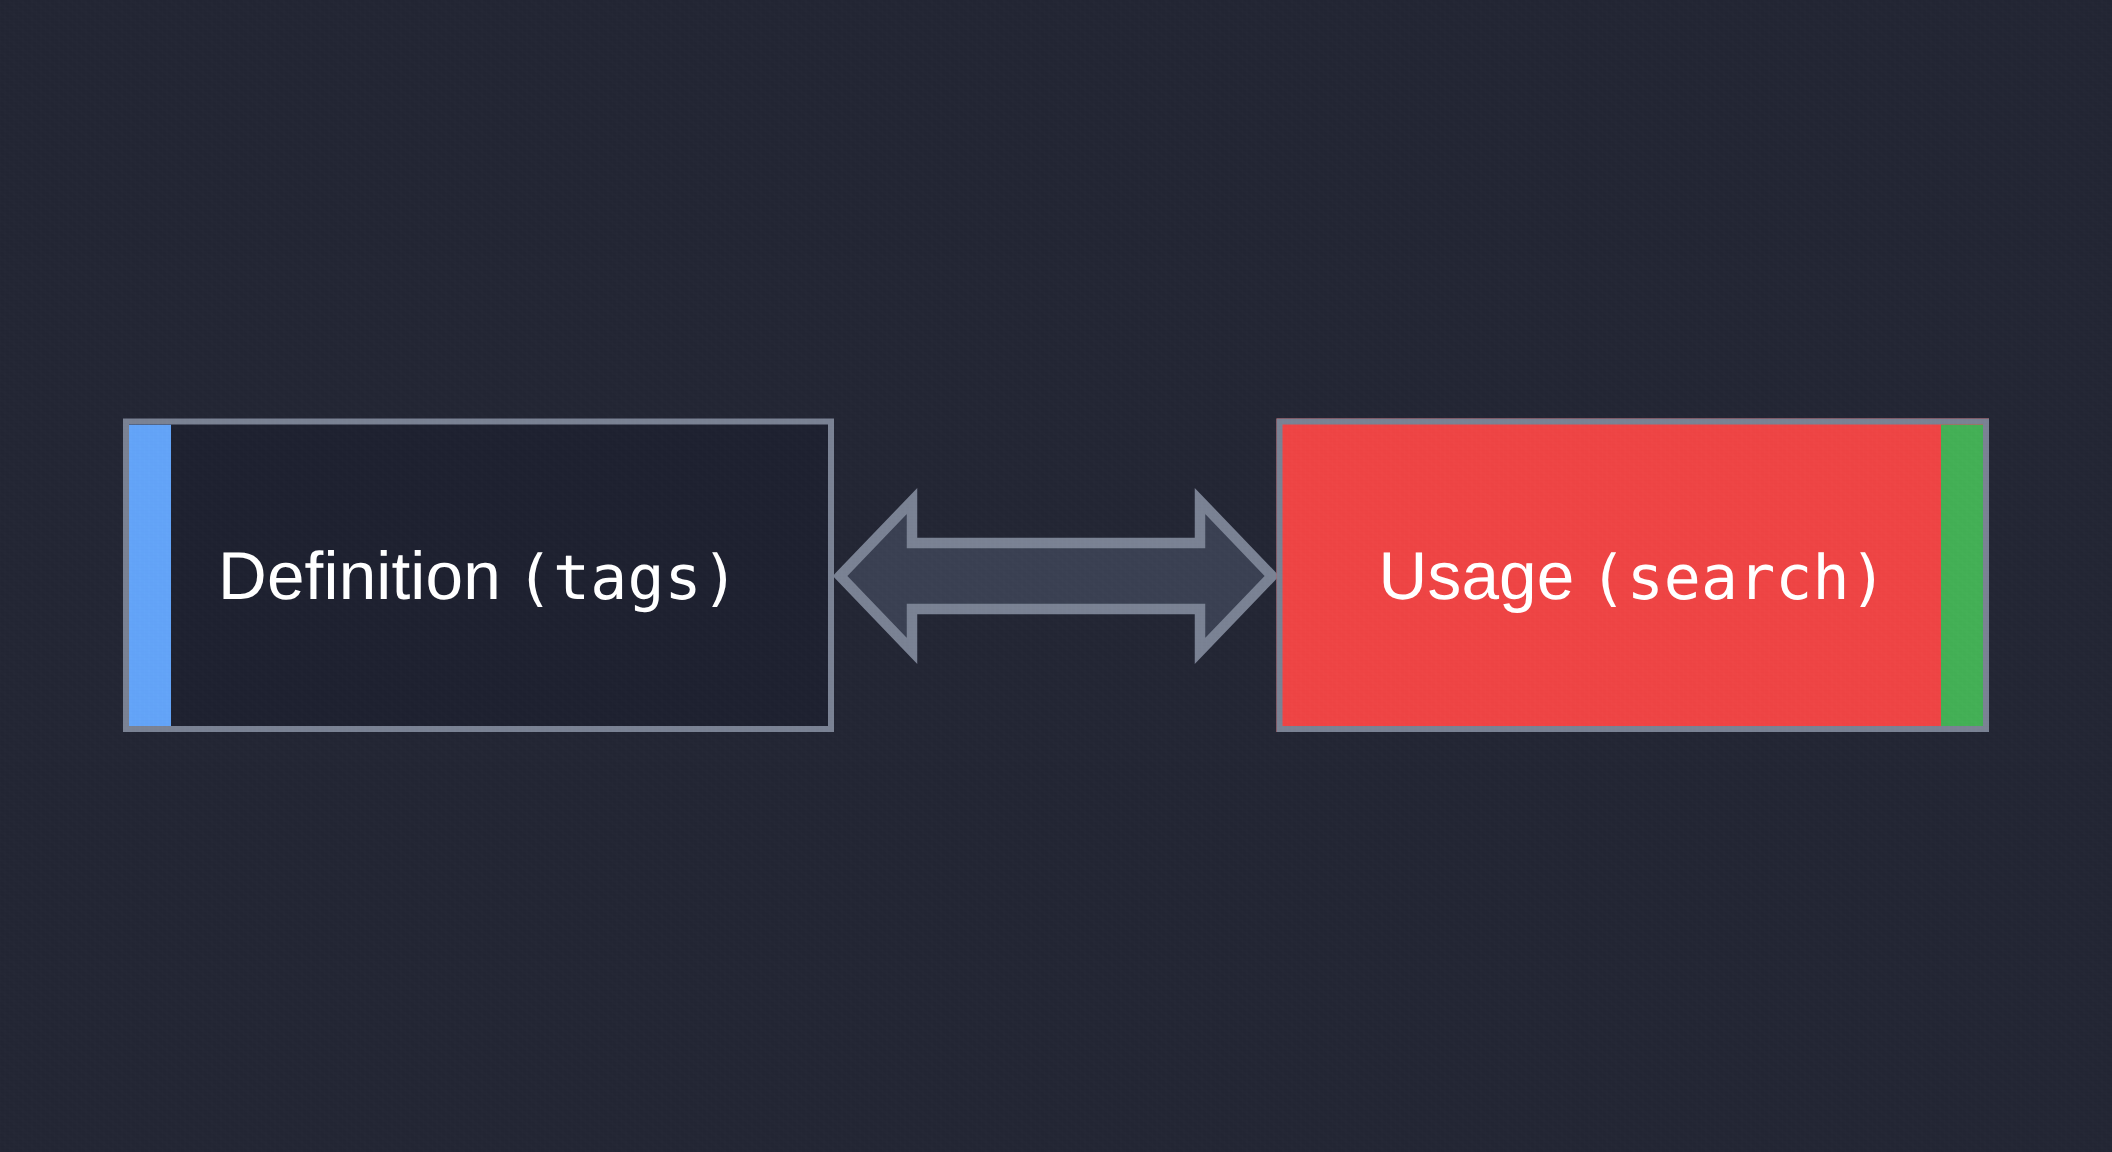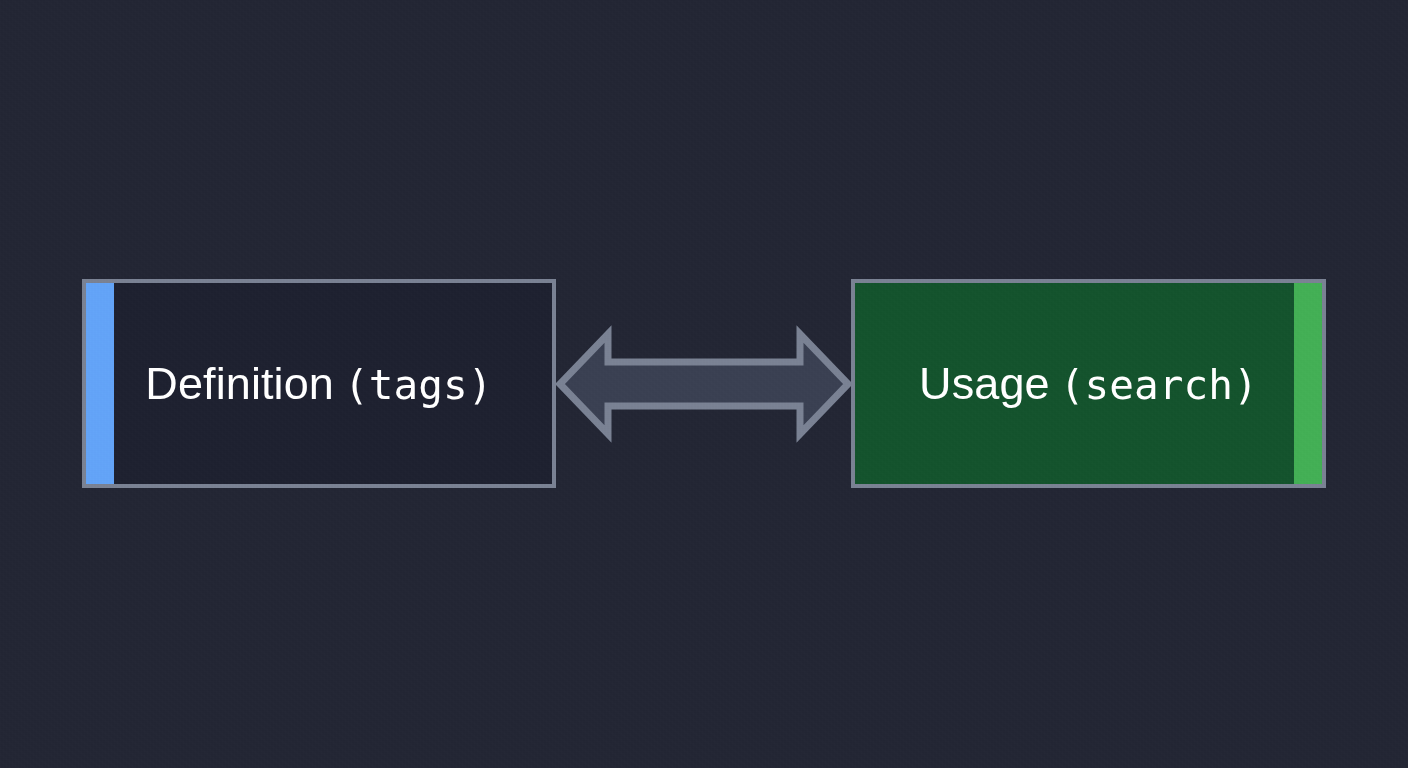--- a/index.html
+++ b/index.html
@@ -101,21 +101,21 @@
       <span class="label-word">Definition</span><span class="label-code">(tags)</span>
     </div>
   </div>
 
   <div id="connector">
     <svg width="296" height="118" viewBox="0 0 296 118">
       <polygon id="arrow-shape" points="4,59 52,9 52,37 244,37 244,9 292,59 244,109 244,81 52,81 52,109" stroke-width="7" stroke-linejoin="miter" fill="#3a4052" stroke="#7a8294"></polygon>
     </svg>
   </div>
 
-  <div class="node" id="node-usage" style="background: #14532d; border-color: rgb(122, 130, 148);">
+  <div class="node" id="node-usage" style="background: #ef4444; border-color: rgb(122, 130, 148);">
     <div class="accent-bar accent-right" id="accent-usage" style="background: rgb(67, 176, 85);"></div>
     <div class="node-label" style="color: rgb(255, 255, 255);">
       <span class="label-word">Usage</span><span class="label-code">(search)</span>
     </div>
   </div>
 
   <div id="noise"></div>
 </div>
 
 </body></html>

